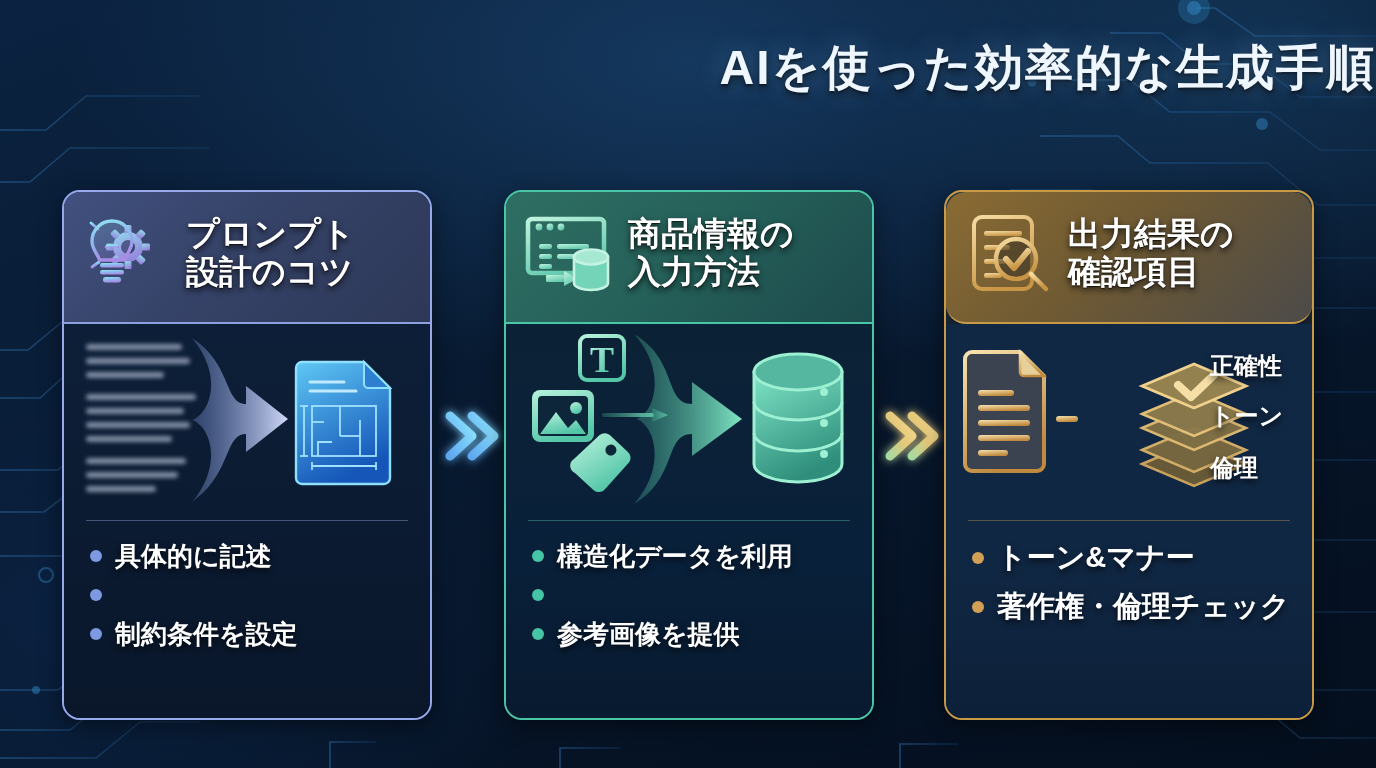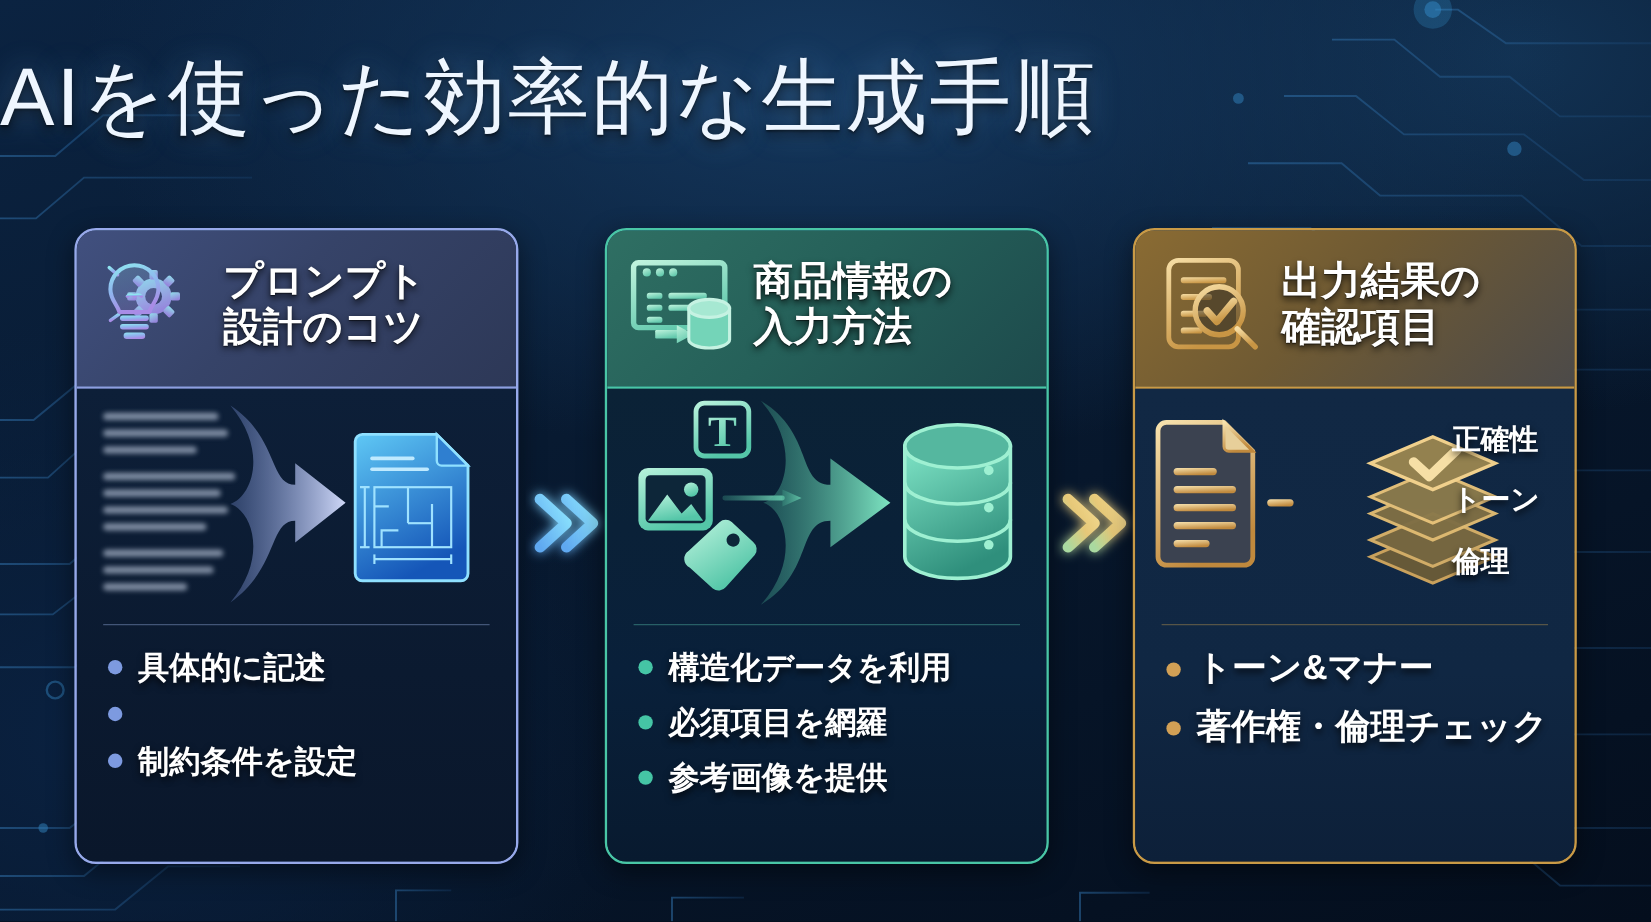--- a/index.html
+++ b/index.html
@@ -26,23 +26,23 @@
     inset: 0;
     pointer-events: none;
   }
 
   
   .title {
     position: absolute;
     left: 0;
     top: 36px;
     width: 100%;
-    text-align: left;
-    font-size: 68px;
-    font-weight: 400;
+    text-align: right;
+    font-size: 48px;
+    font-weight: 700;
     letter-spacing: 2px;
     color: #eef6ff;
     text-shadow:
       0 0 26px rgba(120,190,255,0.40),
       0 4px 10px rgba(0,0,0,0.72),
       0 2px 2px rgba(0,0,0,0.55);
     white-space: nowrap;
   }
 
   
@@ -75,20 +75,21 @@
     background: linear-gradient(135deg, #41507f 0%, #364368 45%, #2d3857 100%);
     border-bottom: 2px solid #8e9fe0;
   }
   .c2 .card-head {
     background: linear-gradient(135deg, #2f6f63 0%, #256059 48%, #1d4a4c 100%);
     border-bottom: 2px solid #49c6a6;
   }
   .c3 .card-head {
     background: linear-gradient(135deg, #8a6b33 0%, #6f5a33 45%, #4c4a49 100%);
     border-bottom: 2px solid #c99a46;
+    border-radius: 20px;
   }
 
   .head-icon { width: 92px; height: 92px; flex: none; }
   .head-title {
     font-size: 33px;
     font-weight: 700;
     line-height: 1.14;
     color: #ffffff;
     text-shadow: 0 3px 6px rgba(0,0,0,0.75), 0 1px 1px rgba(0,0,0,0.6);
     white-space: pre-line;
@@ -468,21 +469,20 @@
         </svg>
       </div>
       <div class="divider"></div>
       <ul class="bullets">
         <li>
             <span class="dot"></span>
             <span>構造化データを利用</span>
           </li>
         <li>
             <span class="dot"></span>
-            <span>必須項目を網羅</span>
           </li>
         <li>
             <span class="dot"></span>
             <span>参考画像を提供</span>
           </li>
       </ul>
     </div>
   </div>
 
   <svg class="chev b" viewBox="0 0 72 72" aria-hidden="true">

